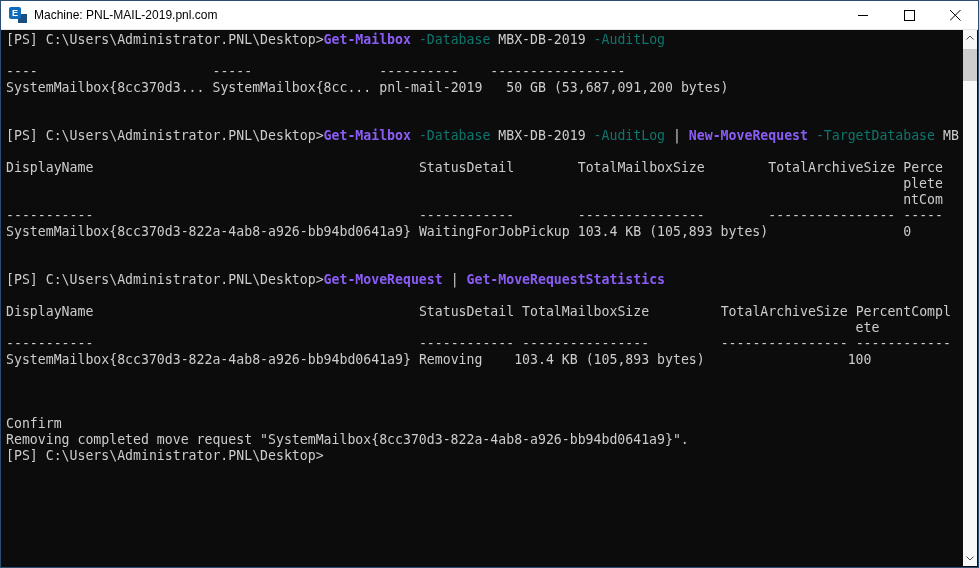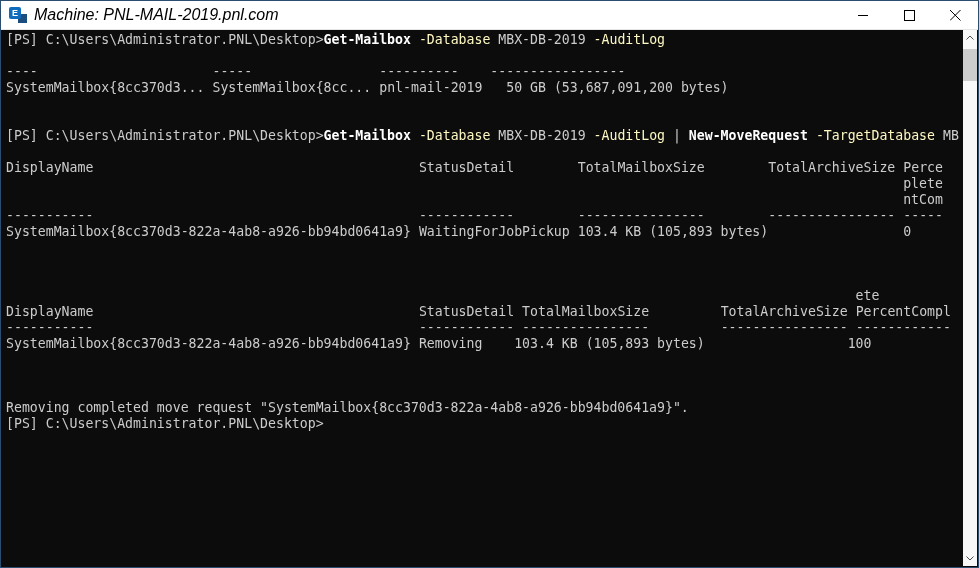--- a/index.html
+++ b/index.html
@@ -11,32 +11,32 @@
   .titlebar{
     height:29px;background:#ffffff;display:flex;align-items:center;
     border-bottom:1px solid #e6e6e6;box-sizing:border-box;
   }
   .appicon{position:relative;width:18px;height:16px;margin-left:8px;flex:0 0 auto;}
   .appicon .sq-back{position:absolute;right:0;bottom:0;width:9px;height:9px;background:#1b4e7f;}
   .appicon .sq-front{
     position:absolute;left:0;top:0;width:12px;height:12px;background:#0f6cbd;border-radius:2px;
     color:#fff;font-size:9px;font-weight:bold;line-height:12px;text-align:center;
   }
-  .title{font-size:16px;color:#000;margin-left:7px;white-space:nowrap;font-style:italic;}
+  .title{font-size:12px;color:#000;margin-left:7px;white-space:nowrap;}
   .controls{margin-left:auto;display:flex;height:100%;}
   .ctrl{width:46px;height:100%;display:flex;align-items:center;justify-content:center;}
   .console{
     position:absolute;top:29px;left:1px;right:15px;bottom:1px;
     padding:2px 0 0 4px;overflow:hidden;
     font-family:"DejaVu Sans Mono",monospace;font-size:13.2px;line-height:16px;
   }
   .line{white-space:pre;height:16px;}
   .c-p{color:#cccccc;}
-  .c-y{color:#ffffff;font-weight:bold;margin-top:43px;}
-  .c-g{color:#fef9c3;}
+  .c-y{color:#8b5cf6;font-weight:bold;margin-top:43px;}
+  .c-g{color:#0f766e;}
   .scrollbar{
     position:absolute;top:29px;right:1px;bottom:1px;width:14px;background:#f8f8f8;
   }
   .sb-arrow{position:absolute;left:0;width:14px;height:15px;display:flex;align-items:center;justify-content:center;background:#f8f8f8;}
   .sb-arrow.up{top:0;}
   .sb-arrow.down{bottom:0;}
   .sb-thumb{position:absolute;left:0;top:19px;width:14px;height:32px;background:#cdcdcd;}
 </style>
 </head>
 <body>
@@ -77,28 +77,30 @@
       <div class="line"></div>
       <div class="line"><span class="c-p">[PS] C:\Users\Administrator.PNL\Desktop&gt;</span><span class="c-y">Get-Mailbox</span><span class="c-g"> -Database</span><span class="c-p"> MBX-DB-2019</span><span class="c-g"> -AuditLog</span><span class="c-p"> | </span><span class="c-y">New-MoveRequest</span><span class="c-g"> -TargetDatabase</span><span class="c-p"> MB</span></div>
       <div class="line"></div>
       <div class="line"><span class="c-p">DisplayName</span><span class="c-p">                                         </span><span class="c-p">StatusDetail</span><span class="c-p">        </span><span class="c-p">TotalMailboxSize</span><span class="c-p">        </span><span class="c-p">TotalArchiveSize</span><span class="c-p"> </span><span class="c-p">Perce</span></div>
       <div class="line"><span class="c-p">                                                                                                                 </span><span class="c-p">plete</span></div>
       <div class="line"><span class="c-p">                                                                                                                 </span><span class="c-p">ntCom</span></div>
       <div class="line"><span class="c-p">-----------</span><span class="c-p">                                         </span><span class="c-p">------------</span><span class="c-p">        </span><span class="c-p">----------------</span><span class="c-p">        </span><span class="c-p">----------------</span><span class="c-p"> </span><span class="c-p">-----</span></div>
       <div class="line"><span class="c-p">SystemMailbox{8cc370d3-822a-4ab8-a926-bb94bd0641a9}</span><span class="c-p"> </span><span class="c-p">WaitingForJobPickup</span><span class="c-p"> </span><span class="c-p">103.4 KB (105,893 bytes)</span><span class="c-p">                 </span><span class="c-p">0</span></div>
       <div class="line"></div>
       <div class="line"></div>
+      <div class="line"><span class="c-p">[PS] C:\Users\Administrator.PNL\Desktop&gt;</span><span class="c-y">Get-MoveRequest</span><span class="c-p"> | </span><span class="c-y">Get-MoveRequestStatistics</span></div>
       <div class="line"></div>
+      <div class="line"><span class="c-p">DisplayName</span><span class="c-p">                                         </span><span class="c-p">StatusDetail</span><span class="c-p"> </span><span class="c-p">TotalMailboxSize</span><span class="c-p">         </span><span class="c-p">TotalArchiveSize</span><span class="c-p"> </span><span class="c-p">PercentCompl</span></div>
       <div class="line"><span class="c-p">                                                                                                           </span><span class="c-p">ete</span></div>
-      <div class="line"><span class="c-p">DisplayName</span><span class="c-p">                                         </span><span class="c-p">StatusDetail</span><span class="c-p"> </span><span class="c-p">TotalMailboxSize</span><span class="c-p">         </span><span class="c-p">TotalArchiveSize</span><span class="c-p"> </span><span class="c-p">PercentCompl</span></div>
       <div class="line"><span class="c-p">-----------</span><span class="c-p">                                         </span><span class="c-p">------------</span><span class="c-p"> </span><span class="c-p">----------------</span><span class="c-p">         </span><span class="c-p">----------------</span><span class="c-p"> </span><span class="c-p">------------</span></div>
       <div class="line"><span class="c-p">SystemMailbox{8cc370d3-822a-4ab8-a926-bb94bd0641a9}</span><span class="c-p"> </span><span class="c-p">Removing</span><span class="c-p">    </span><span class="c-p">103.4 KB (105,893 bytes)</span><span class="c-p">                  </span><span class="c-p">100</span></div>
       <div class="line"></div>
       <div class="line"></div>
       <div class="line"></div>
+      <div class="line"><span class="c-p">Confirm</span></div>
       <div class="line"><span class="c-p">Removing completed move request "SystemMailbox{8cc370d3-822a-4ab8-a926-bb94bd0641a9}".</span></div>
       <div class="line"><span class="c-p">[PS] C:\Users\Administrator.PNL\Desktop&gt;</span></div>
     </div>
 
   <div class="scrollbar">
     <div class="sb-arrow up">
       <svg width="8" height="5" viewBox="0 0 8 5">
           <polyline points="0.5,4.5 4,1 7.5,4.5" fill="none" stroke="#505050" stroke-width="1"></polyline>
         </svg>
     </div>

